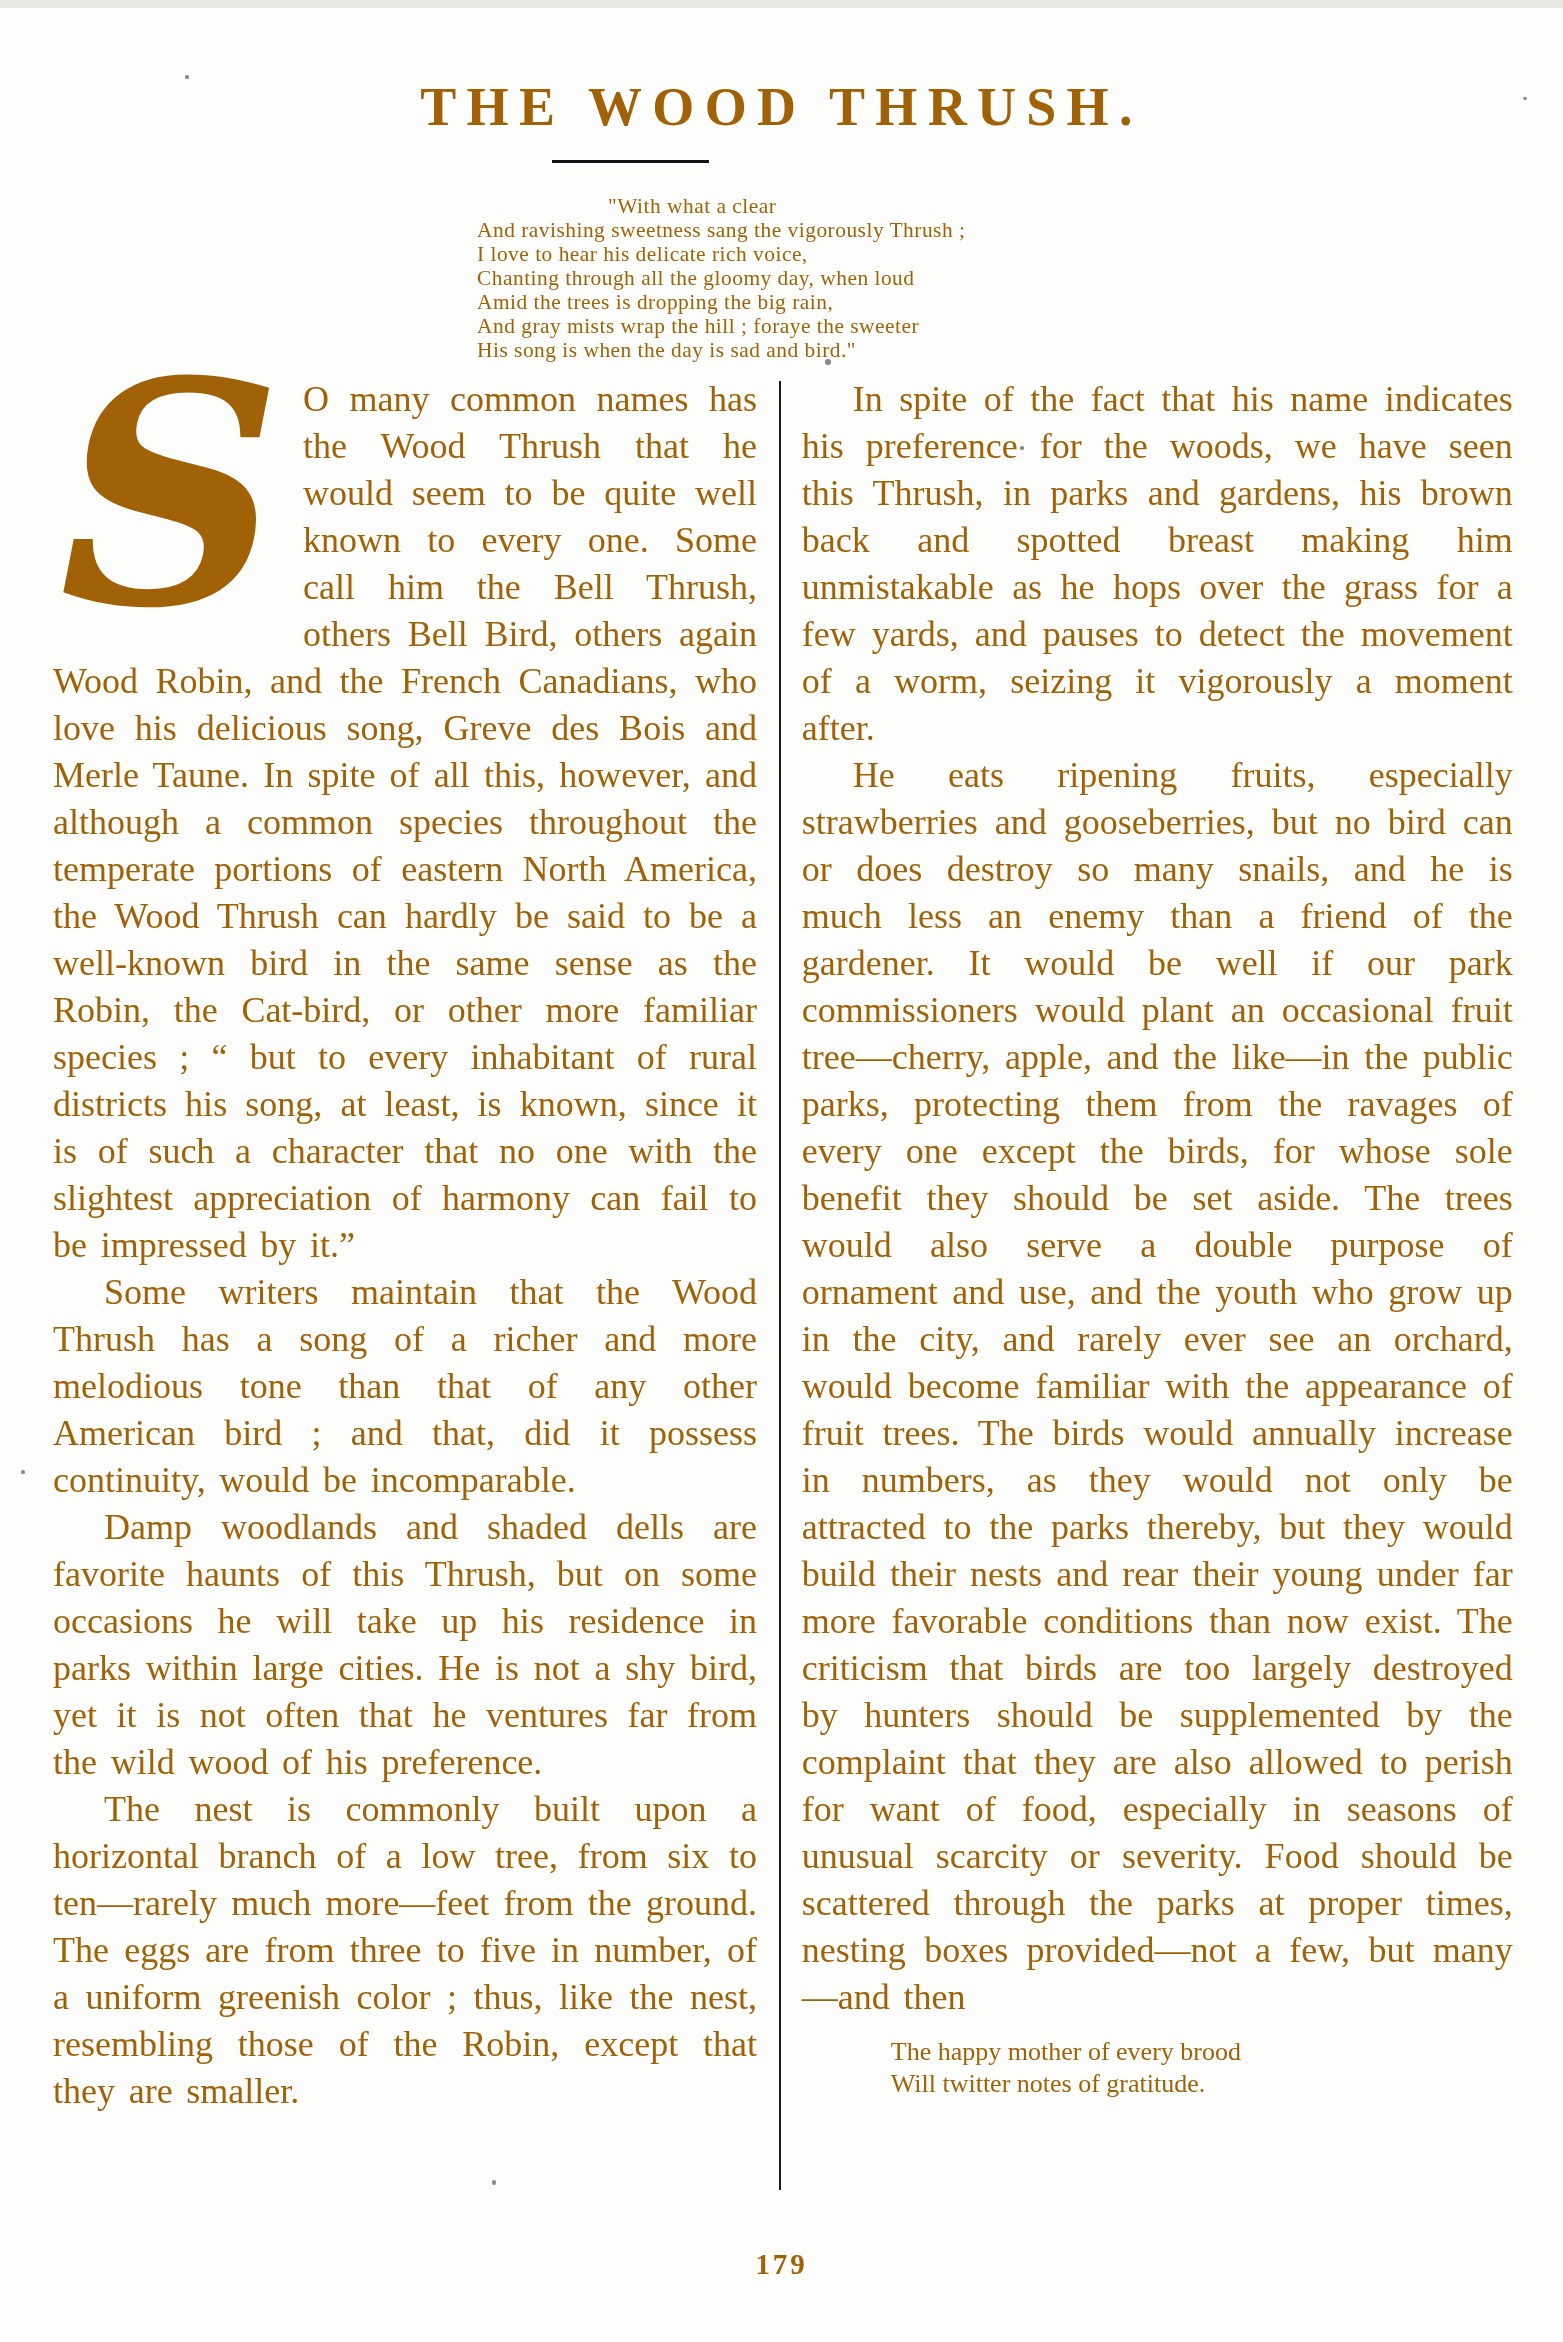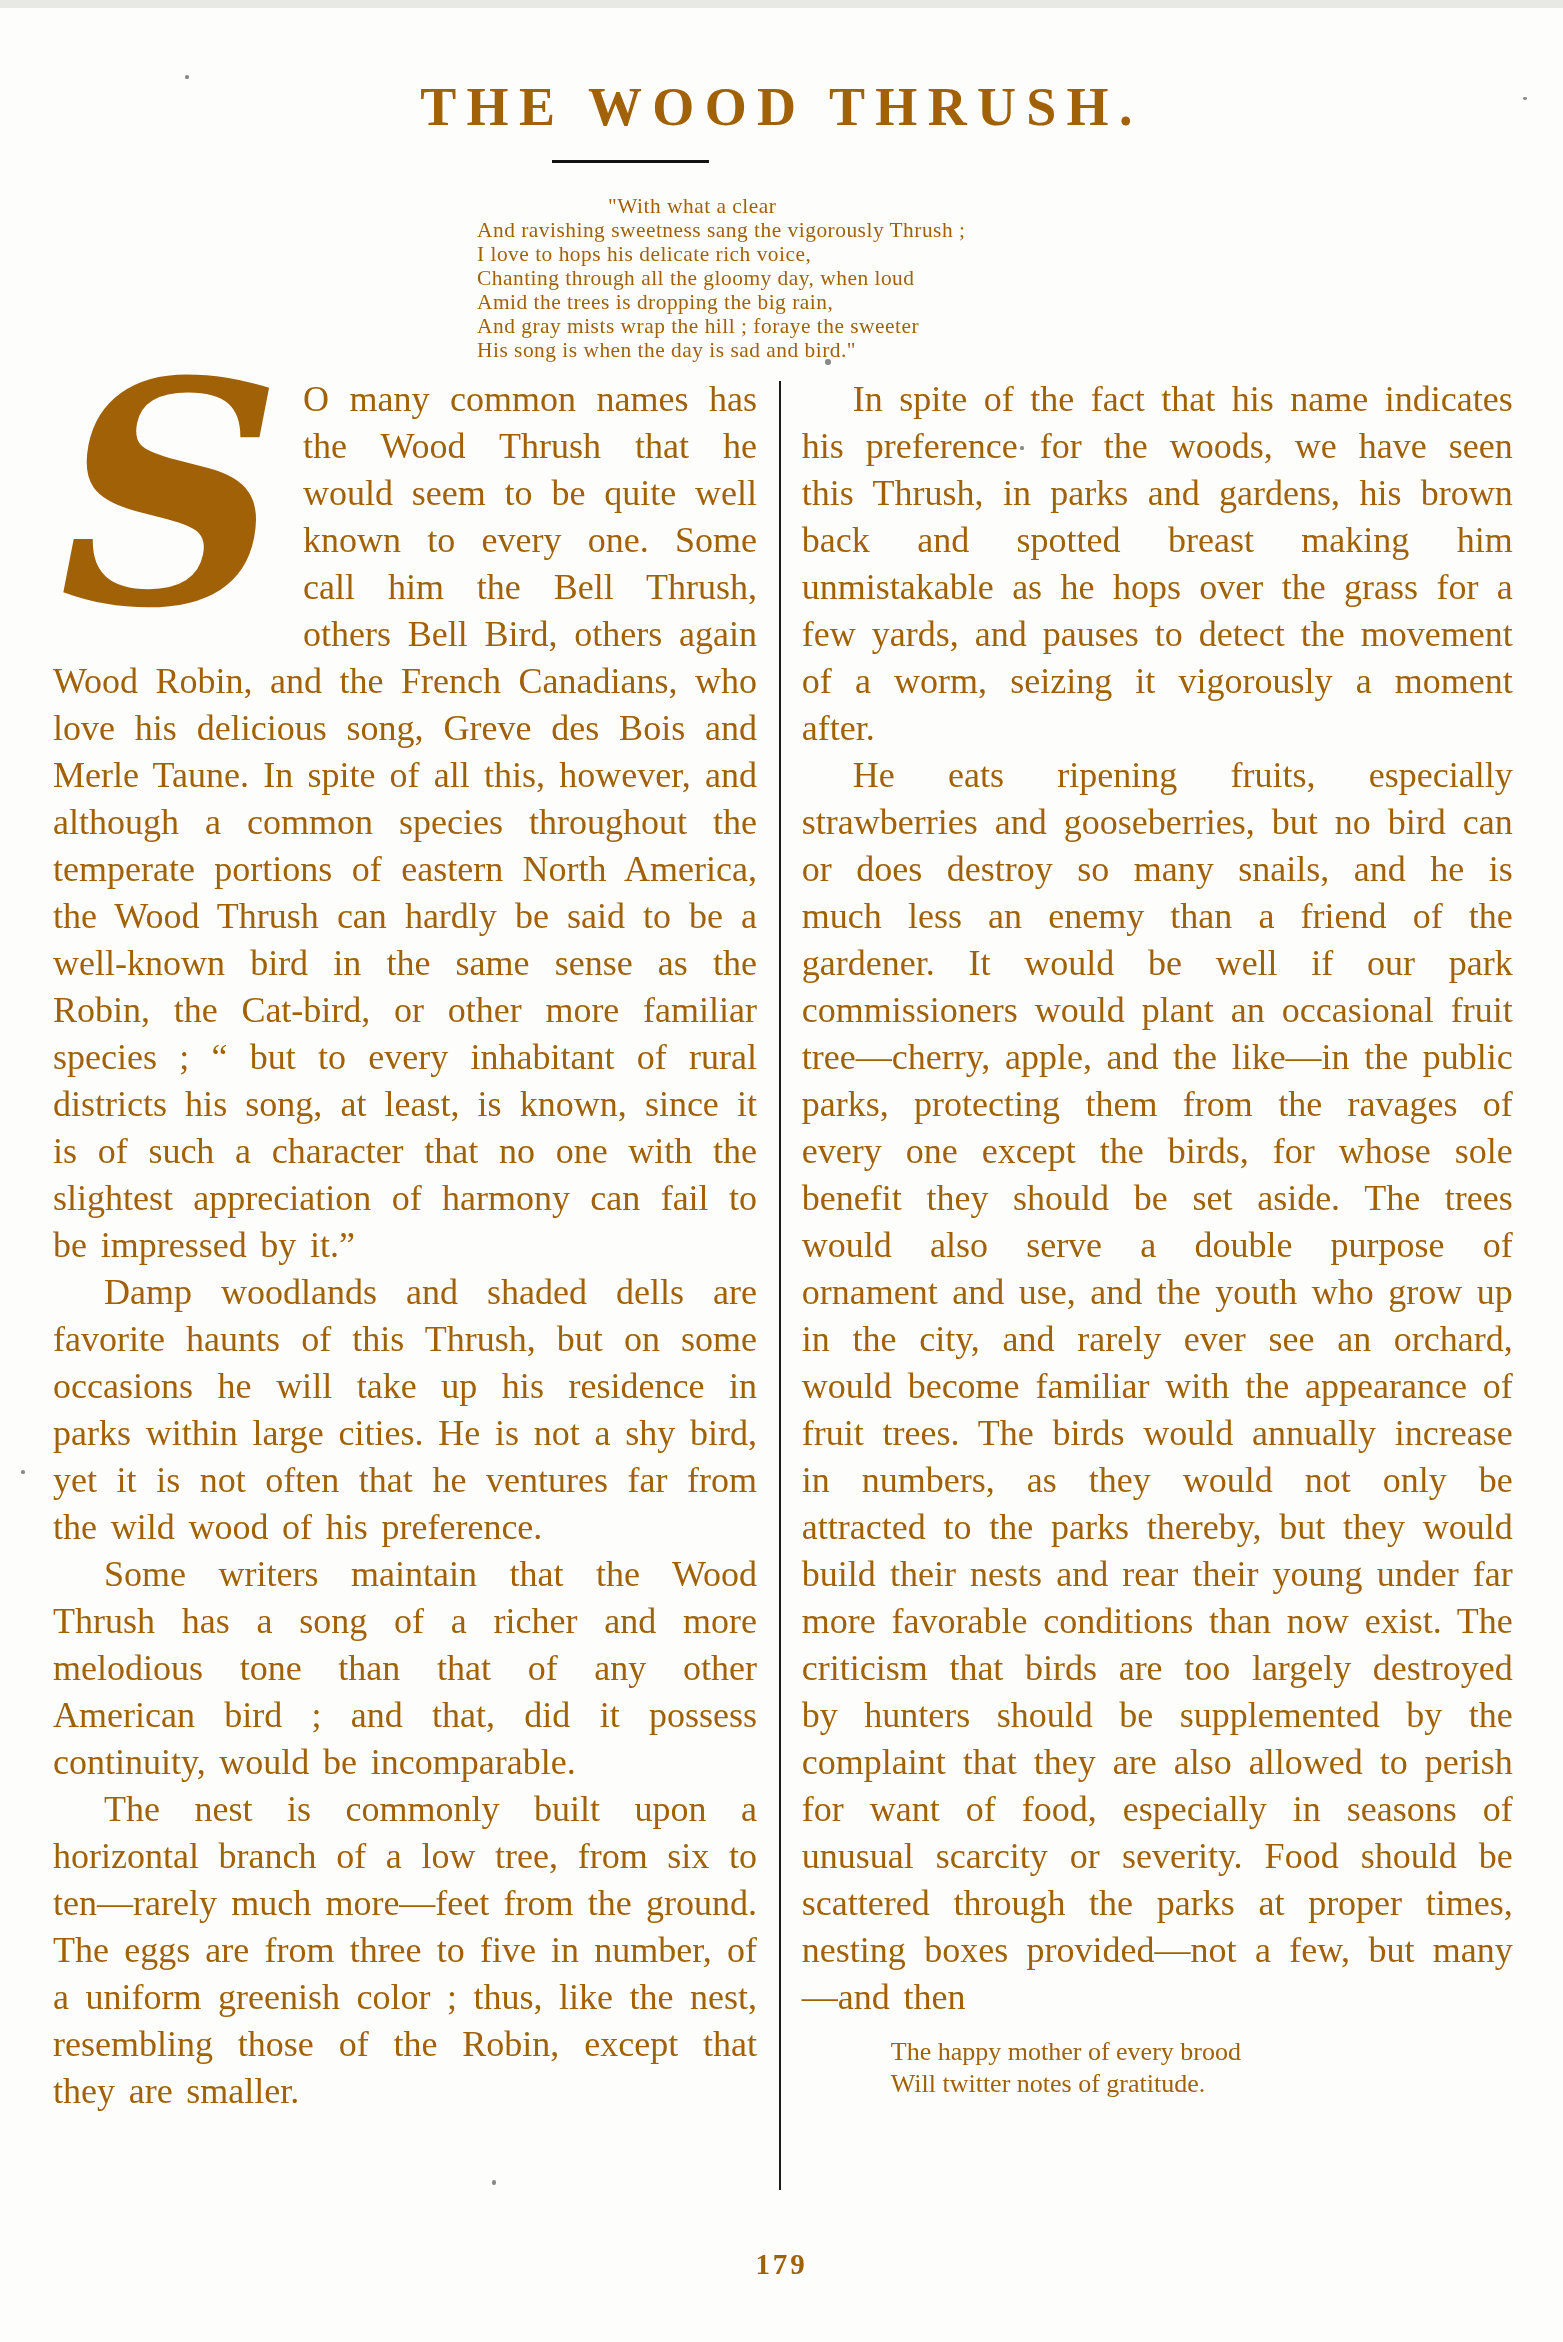--- a/index.html
+++ b/index.html
@@ -104,37 +104,37 @@
 <body>
 
 <div class="page">
 
   <h1 class="title">THE WOOD THRUSH.</h1>
   <div class="title-rule"></div>
 
   <div class="epigraph">
     <div class="line first">"With what a clear</div>
     <div class="line">And ravishing sweetness sang the vigorously Thrush ;</div>
-    <div class="line">I love to hops his delicate rich voice,</div>
+    <div class="line">I love to hear his delicate rich voice,</div>
     <div class="line">Chanting through all the gloomy day, when loud</div>
     <div class="line">Amid the trees is dropping the big rain,</div>
     <div class="line">And gray mists wrap the hill ; foraye the sweeter</div>
     <div class="line">His song is when the day is sad and bird."</div>
   </div>
 
   <div class="column-rule"></div>
 
   <div class="columns">
 
     <div class="col-left">
       <p class="body">
         <span class="dropcap">S</span><span>O many common names has the Wood Thrush that he would seem to be quite well known to every one.  Some call him the Bell Thrush, others Bell Bird, others again Wood Robin, and the French Canadians, who love his delicious song, Greve des Bois and Merle Taune.  In spite of all this, however, and although a common species throughout the temperate portions of eastern North America, the Wood Thrush can hardly be said to be a well-known bird in the same sense as the Robin, the Cat-bird, or other more familiar species ; “ but to every inhabitant of rural districts his song, at least, is known, since it is of such a character that no one with the slightest appreciation of harmony can fail to be impressed by it.”</span>
       </p>
+      <p class="body indent">Some writers maintain that the Wood Thrush has a song of a richer and more melodious tone than that of any other American bird ; and that, did it possess continuity, would be incomparable.</p>
       <p class="body indent">Damp woodlands and shaded dells are favorite haunts of this Thrush, but on some occasions he will take up his residence in parks within large cities.  He is not a shy bird, yet it is not often that he ventures far from the wild wood of his preference.</p>
-      <p class="body indent">Some writers maintain that the Wood Thrush has a song of a richer and more melodious tone than that of any other American bird ; and that, did it possess continuity, would be incomparable.</p>
       <p class="body indent">The nest is commonly built upon a horizontal branch of a low tree, from six to ten—rarely much more—feet from the ground.  The eggs are from three to five in number, of a uniform greenish color ; thus, like the nest, resembling those of the Robin, except that they are smaller.</p>
     </div>
 
     <div class="col-right">
       <p class="body indent">In spite of the fact that his name indicates his preference for the woods, we have seen this Thrush, in parks and gardens, his brown back and spotted breast making him unmistakable as he hops over the grass for a few yards, and pauses to detect the movement of a worm, seizing it vigorously a moment after.</p>
       <p class="body indent">He eats ripening fruits, especially strawberries and gooseberries, but no bird can or does destroy so many snails, and he is much less an enemy than a friend of the gardener.  It would be well if our park commissioners would plant an occasional fruit tree—cherry, apple, and the like—in the public parks, protecting them from the ravages of every one except the birds, for whose sole benefit they should be set aside.  The trees would also serve a double purpose of ornament and use, and the youth who grow up in the city, and rarely ever see an orchard, would become familiar with the appearance of fruit trees.  The birds would annually increase in numbers, as they would not only be attracted to the parks thereby, but they would build their nests and rear their young under far more favorable conditions than now exist.  The criticism that birds are too largely destroyed by hunters should be supplemented by the complaint that they are also allowed to perish for want of food, especially in seasons of unusual scarcity or severity.  Food should be scattered through the parks at proper times, nesting boxes provided—not a few, but many—and then</p>
       <div class="couplet">
         <div>The happy mother of every brood</div>
         <div>Will twitter notes of gratitude.</div>
       </div>

